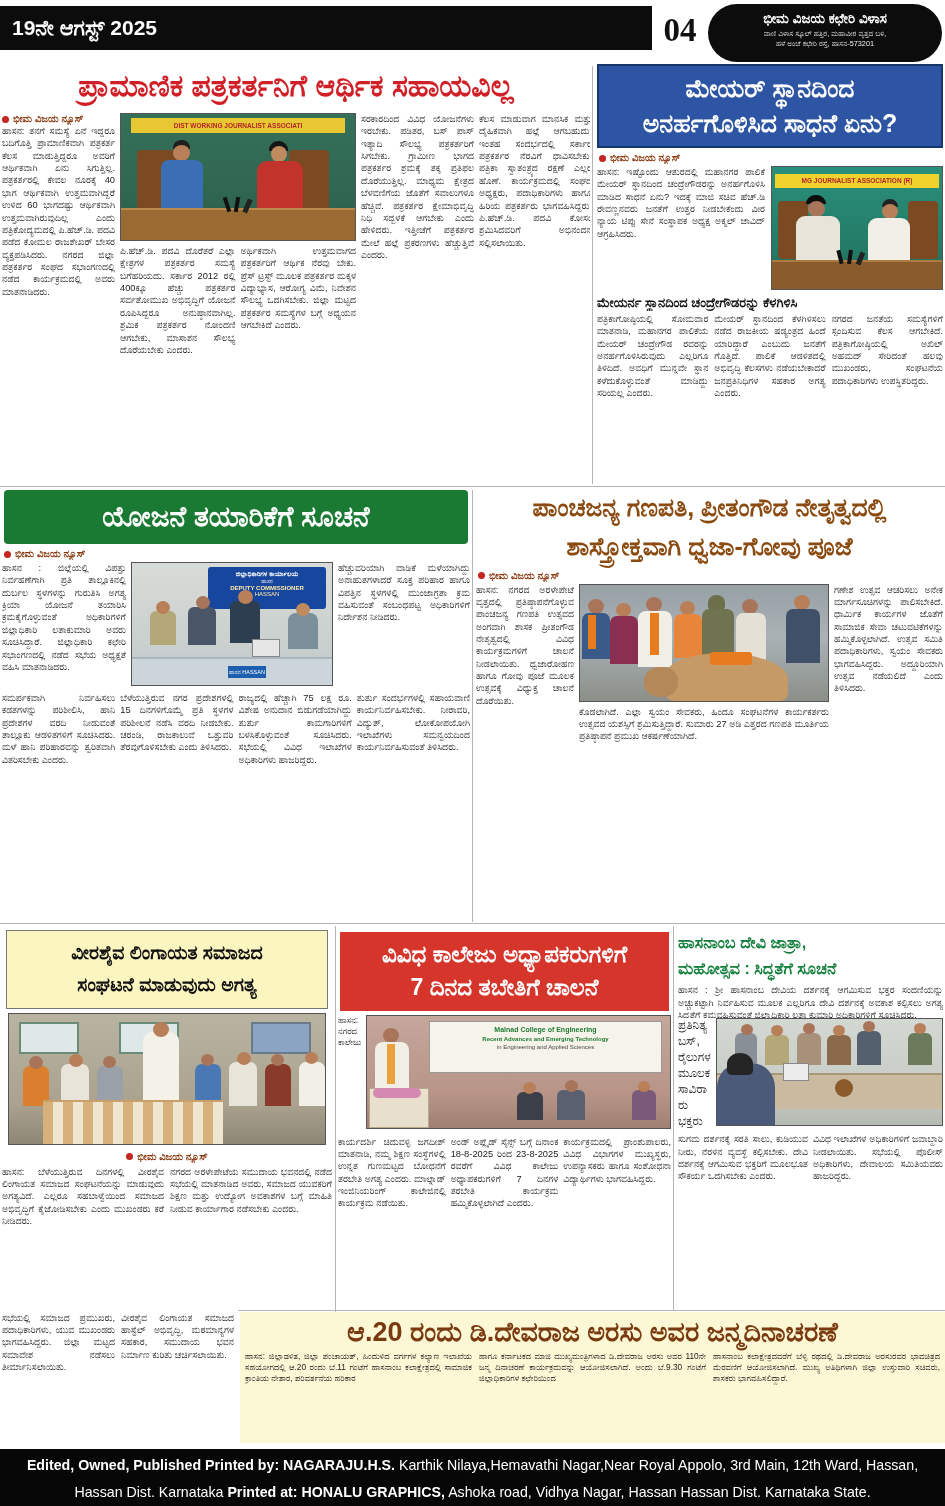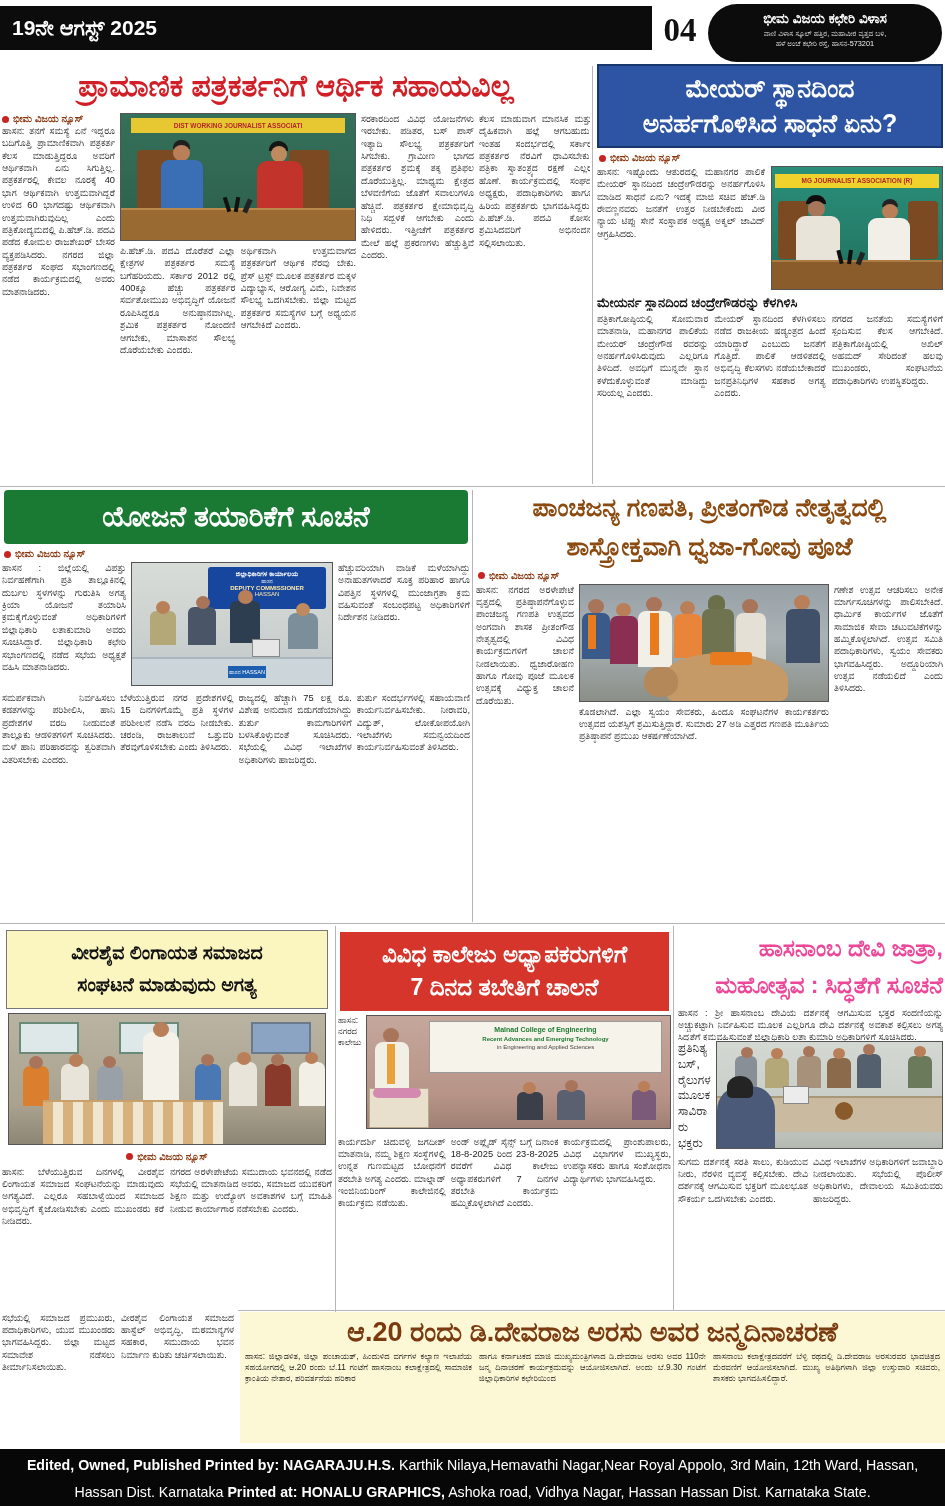--- a/index.html
+++ b/index.html
@@ -33,21 +33,21 @@
   .a1-head{color:#d01f26;font-size:30px;font-weight:bold;text-align:center;line-height:1.45;height:46px;overflow:hidden;}
   .a2-box{background:#2d55a3;border:2px solid #17376c;color:#fff;text-align:center;
           font-size:25px;font-weight:bold;line-height:1.4;padding:5px 2px;}
   .a3-box{background:#1a7a33;border-radius:4px;color:#fff;text-align:center;
           font-size:28px;font-weight:bold;line-height:1.5;padding:6px 2px;margin:2px;}
   .a4-head{color:#8a4a10;font-size:25px;font-weight:bold;text-align:center;line-height:1.55;}
   .a5-box{background:#fbf5c0;border:1.5px solid #777;color:#111;text-align:center;
           font-size:19px;font-weight:bold;line-height:1.7;padding:6px 2px;margin:4px;}
   .a6-box{background:#d5352b;color:#fff;text-align:center;font-size:23px;font-weight:bold;
           line-height:1.45;padding:6px 2px;margin:6px 2px 4px 2px;}
-  .a7-head{color:#ec4899;font-size:23px;font-weight:bold;text-align:right;line-height:1.6;}
+  .a7-head{color:#15803d;font-size:16px;font-weight:bold;text-align:left;line-height:1.6;}
   .a8{background:#fcf7d5;}
   .a8-head{color:#7a3a10;font-size:27px;font-weight:bold;text-align:center;padding:5px 0 3px 0;}
   
   .ph{position:relative;overflow:hidden;border:1px solid #555;background:#9aa;box-sizing:border-box;flex:0 0 auto;}
   .abs{position:absolute;}
   .banner{position:absolute;text-align:center;font-weight:bold;overflow:hidden;}
   
   .footer{position:absolute;left:0;top:1449px;width:945px;height:57px;background:#070707;color:#fff;
           text-align:center;font-size:14.2px;line-height:1.9;padding-top:3px;box-sizing:border-box;}
   .footer b{font-weight:bold;}

